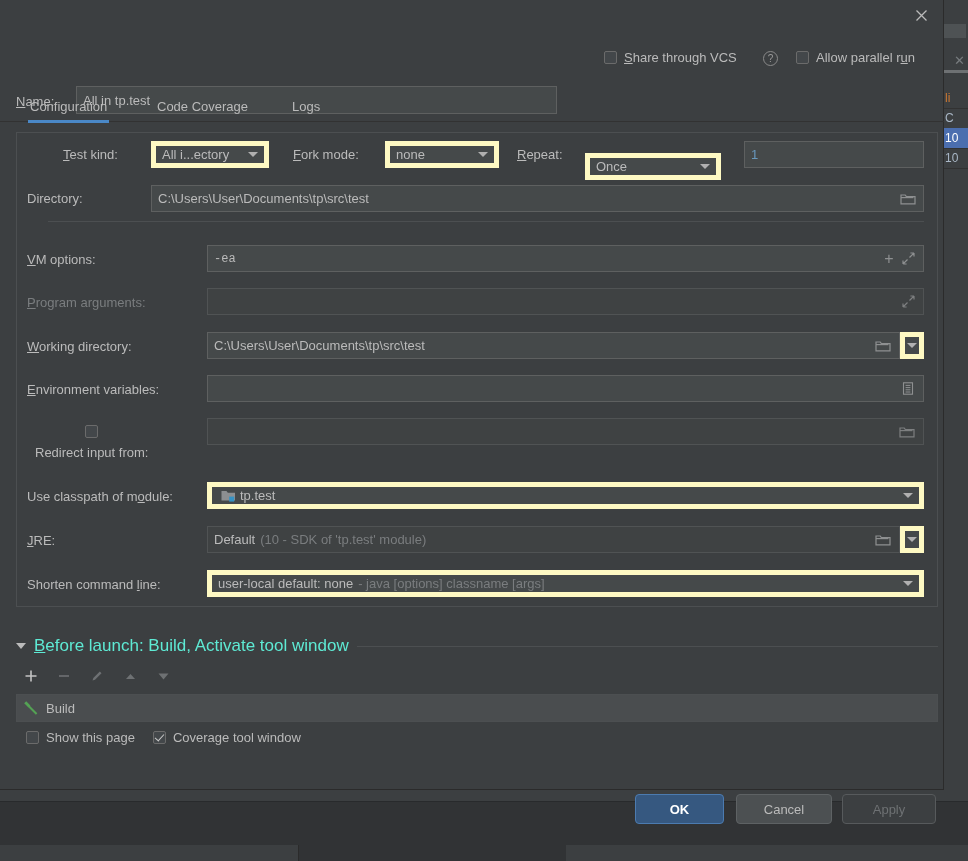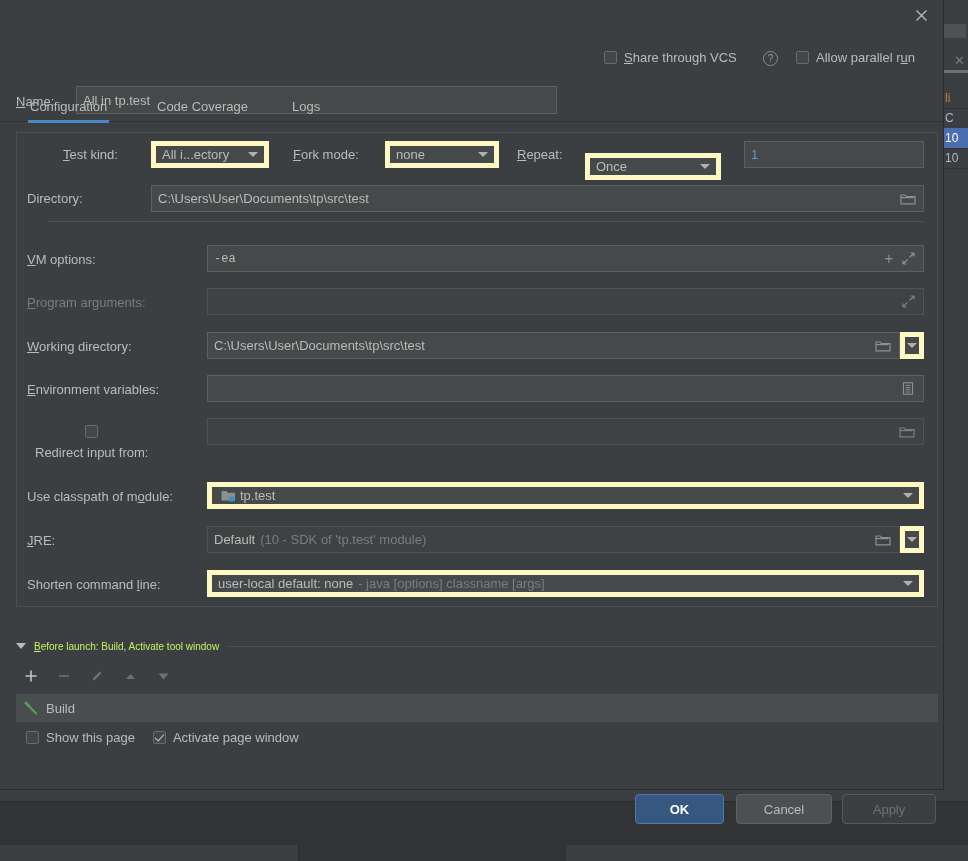--- a/index.html
+++ b/index.html
@@ -199,21 +199,21 @@
   
   #before-launch-hdr {
     position: absolute; left: 16px; top: 636px; width: 922px; height: 20px;
     display: flex; align-items: center; gap: 8px;
   }
   #bl-arrow {
     width: 0; height: 0; flex: none;
     border-left: 5px solid transparent; border-right: 5px solid transparent;
     border-top: 6px solid #BBBBBB; cursor: pointer;
   }
-  #bl-title { font-size: 10px; color: #bef264; white-space: nowrap; }
+  #bl-title { font-size: 17px; color: #5eead4; white-space: nowrap; }
   #bl-line { flex: 1; height: 1px; background: #4C4F51; }
 
   #bl-toolbar {
     position: absolute; left: 18px; top: 664px; width: 200px; height: 24px;
   }
   .tb-ico {
     position: absolute; top: 0; width: 26px; height: 24px;
     display: flex; align-items: center; justify-content: center; cursor: pointer;
   }
 
@@ -485,21 +485,21 @@
     <span id="bl-list-label">Build</span>
   </div>
 
   <div id="bl-checks">
     <span class="cb-wrap" style="position:static;">
       <span class="cbox"></span>
       <span>Show this page</span>
     </span>
     <span class="cb-wrap" style="position:static;">
       <span class="cbox checked"></span>
-      <span>Activate page window</span>
+      <span>Coverage tool window</span>
     </span>
   </div>
 
   <div id="btn-row">
     <div class="btn" id="btn-ok">OK</div>
     <div class="btn" id="btn-cancel">Cancel</div>
     <div class="btn" id="btn-apply">Apply</div>
   </div>
 
 </div>

